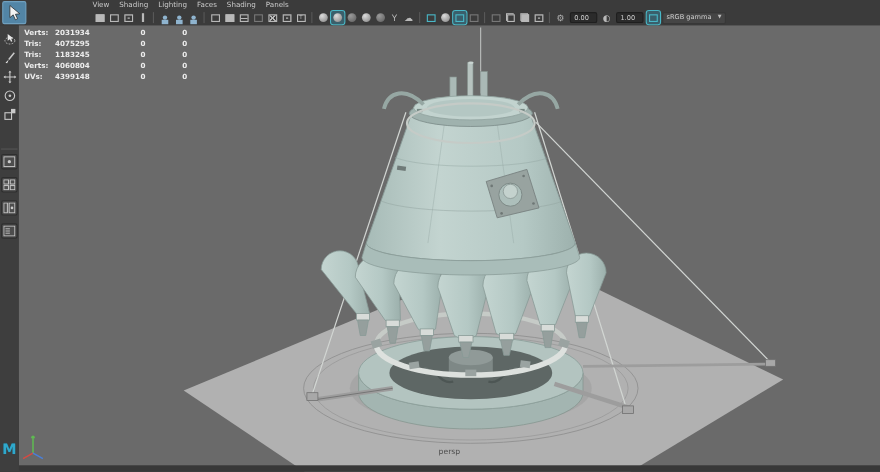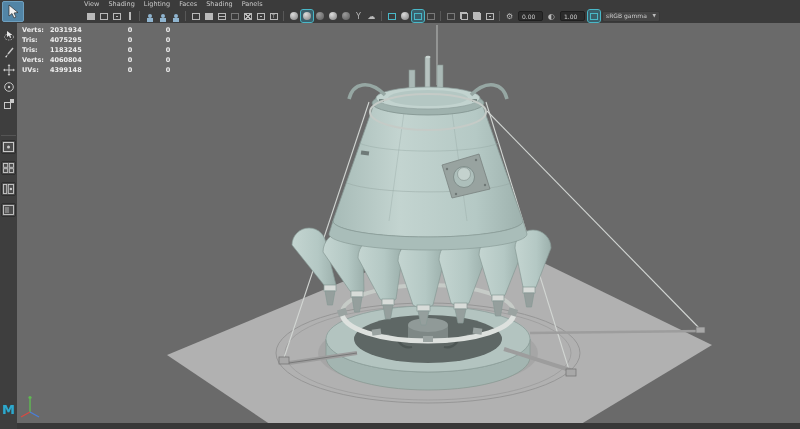--- a/index.html
+++ b/index.html
@@ -435,17 +435,18 @@
         <span class="zero">0</span>
       </div>
       <div class="hud-row">
         <span>UVs:</span>
         <span class="num">4399148</span>
         <span class="zero">0</span>
         <span class="zero">0</span>
       </div>
     </div>
 
+    <div class="persp">persp</div>
     <div class="bottomstrip"></div>
   </div>
 
   <div class="maya-logo">M</div>
 </div>
 
 </body></html>

